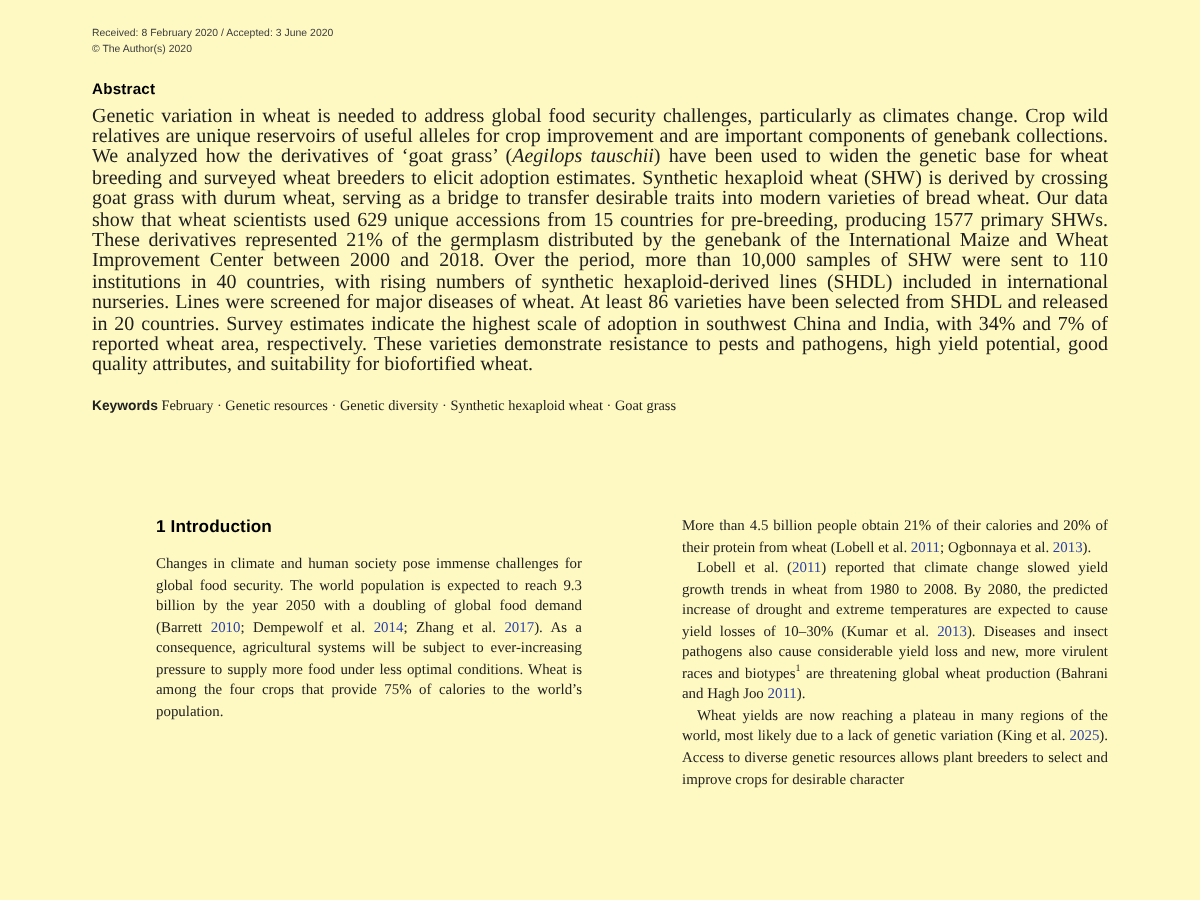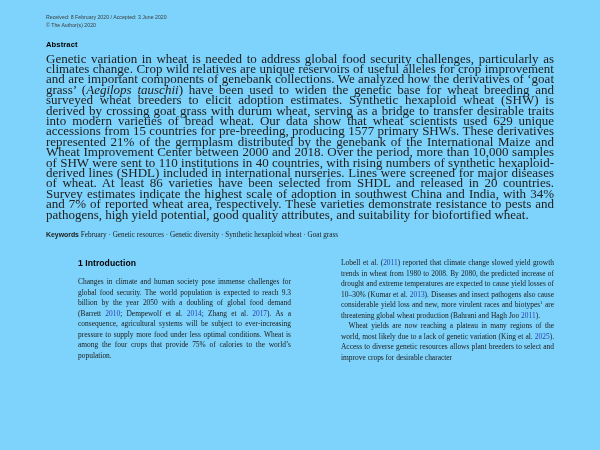--- a/index.html
+++ b/index.html
@@ -4,21 +4,21 @@
 <style>
   html, body {
     margin: 0;
     padding: 0;
     background: #ffffff;
   }
   .page {
     position: relative;
     width: 600px;
     height: 450px;
-    background: #7dd3fc;
+    background: #fef9c3;
     overflow: hidden;
     font-family: "Liberation Serif", serif;
     color: #1b1b1b;
     box-sizing: border-box;
   }
   .content {
     position: absolute;
     left: 46px;
     top: 0;
     width: 508px;
@@ -40,21 +40,21 @@
   .abs-head {
     margin-top: 10.5px;
     font-family: "Liberation Sans", sans-serif;
     font-weight: bold;
     font-size: 7.6px;
     color: #000;
     letter-spacing: 0.1px;
   }
   .abs-body {
     margin-top: 4.2px;
-    font-size: 13px;
+    font-size: 10px;
     line-height: 10.4px;
     text-align: justify;
     text-justify: inter-word;
     color: #20201f;
     hyphens: none;
   }
   .abs-body i { font-style: italic; }
 
   .kw {
     margin-top: 9.5px;
@@ -120,20 +120,21 @@
 
     <div class="cols">
 
       <div class="col">
         <div class="sec-head">1 Introduction</div>
         <p class="para"><span>Changes in climate and human society pose immense challenges for global food security. The world population is expected to reach 9.3 billion by the year 2050 with a doubling of global food demand (Barrett </span><span class="cite">2010</span><span>; Dempewolf et al. </span><span class="cite">2014</span><span>; Zhang et al. </span><span class="cite">2017</span><span>). As a consequence, agricultural systems will be subject to ever-increasing pressure to supply more food under less optimal conditions. Wheat is among the four crops that provide 75% of calories to the world’s population.</span></p>
 
       </div>
 
       <div class="col">
+        <p class="para"><span>More than 4.5 billion people obtain 21% of their calories and 20% of their protein from wheat (Lobell et al. </span><span class="cite">2011</span><span>; Ogbonnaya et al. </span><span class="cite">2013</span><span>).</span></p>
 
         <p class="para"><span>Lobell et al. (</span><span class="cite">2011</span><span>) reported that climate change slowed yield growth trends in wheat from 1980 to 2008. By 2080, the predicted increase of drought and extreme temperatures are expected to cause yield losses of 10–30% (Kumar et al. </span><span class="cite">2013</span><span>). Diseases and insect pathogens also cause considerable yield loss and new, more virulent races and biotypes</span><span class="fnmark">1</span><span> are threatening global wheat production (Bahrani and Hagh Joo </span><span class="cite">2011</span><span>).</span></p>
 
         <p class="para"><span>Wheat yields are now reaching a plateau in many regions of the world, most likely due to a lack of genetic variation (King et al. </span><span class="cite">2025</span><span>). Access to diverse genetic resources allows plant breeders to select and improve crops for desirable character</span></p>
       </div>
 
     </div>
   </div>
 </div>
 

